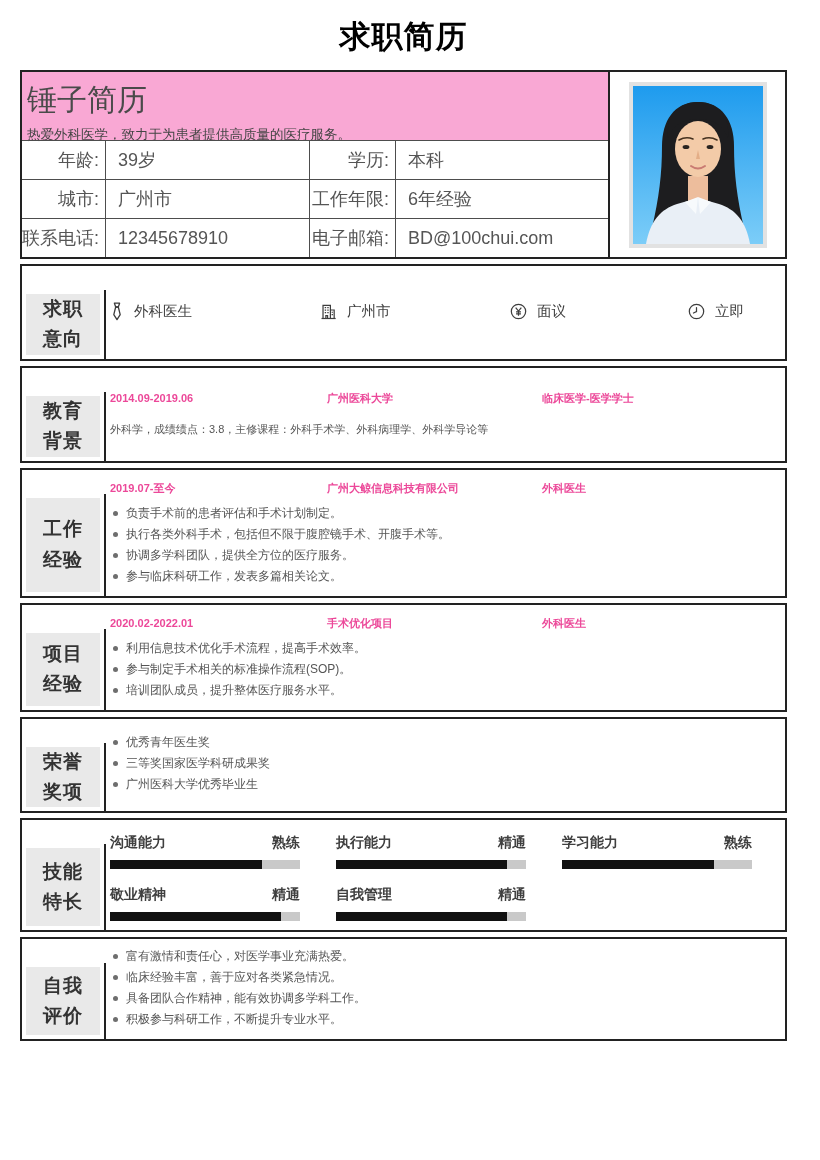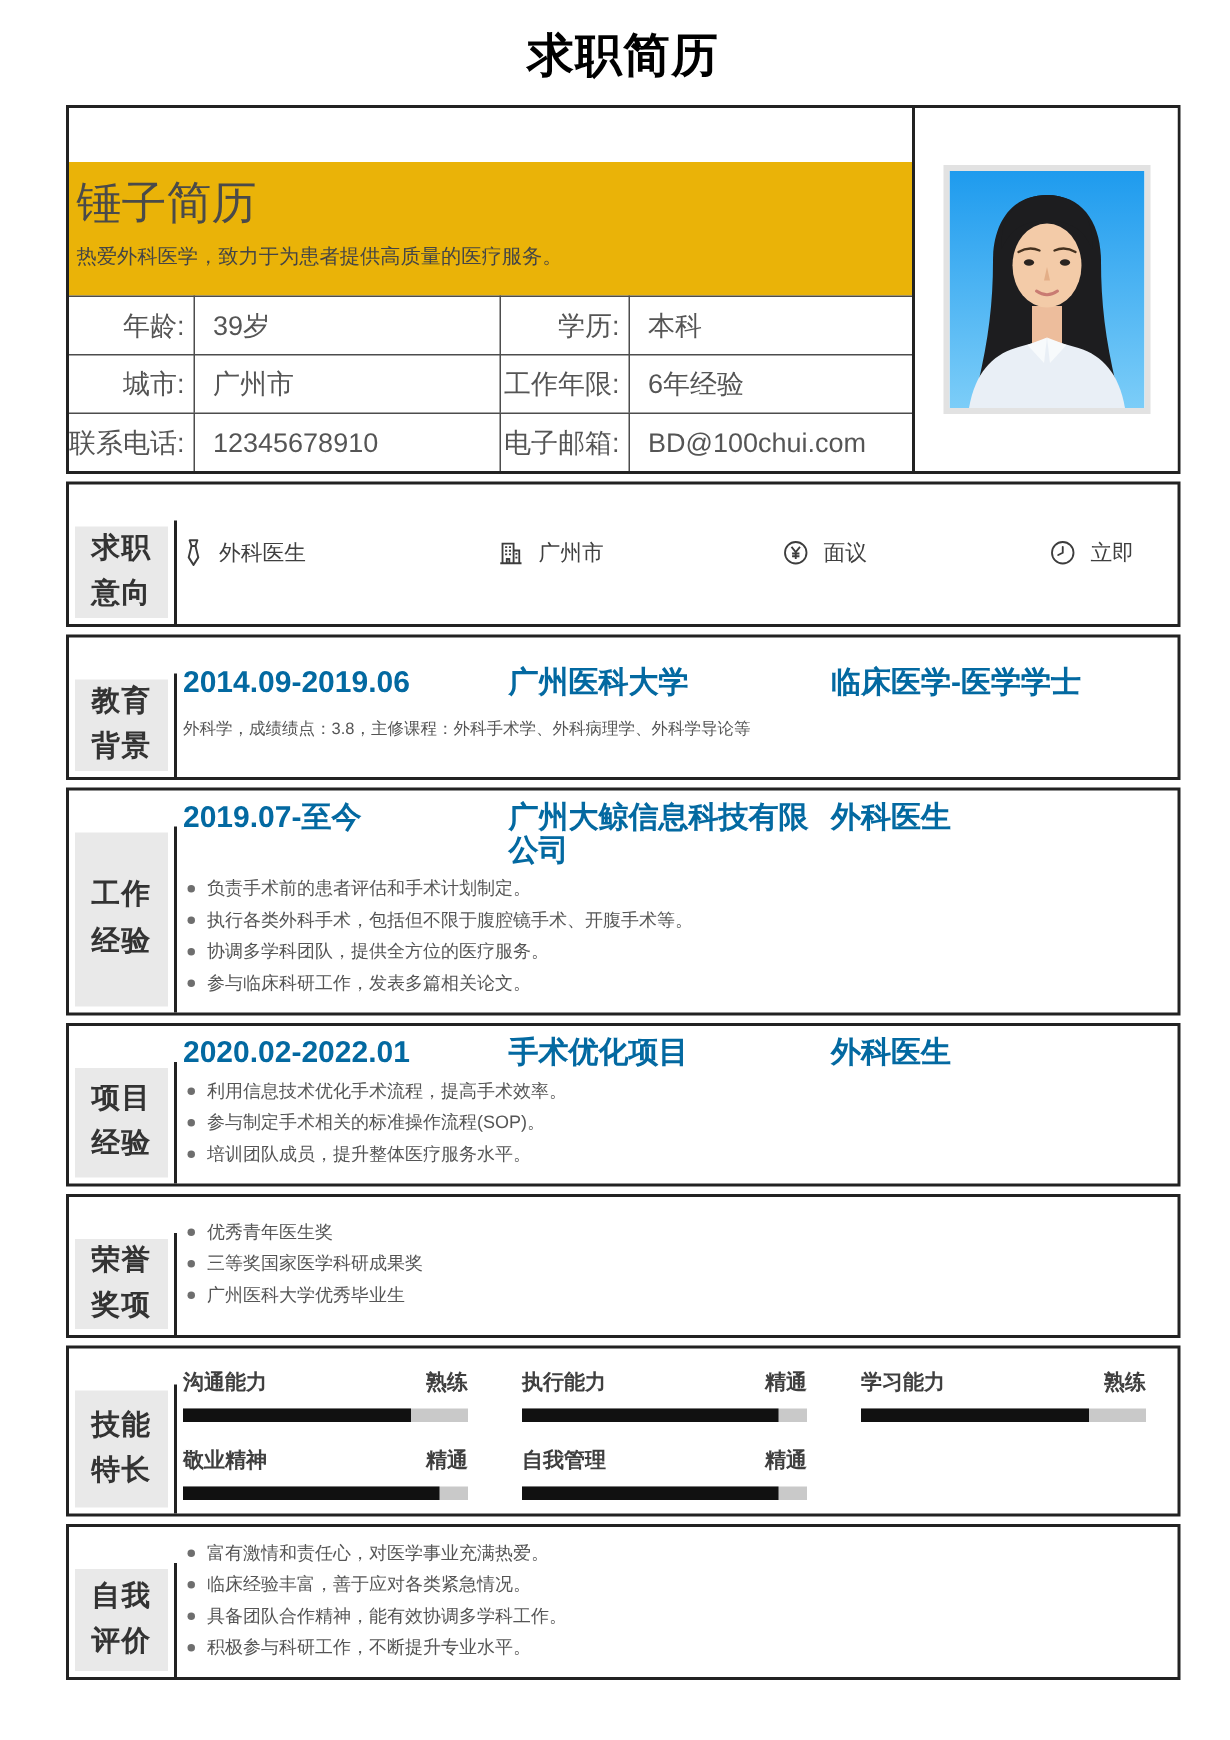--- a/index.html
+++ b/index.html
@@ -2,56 +2,56 @@
 <html><head>
 <meta charset="utf-8">
 <style>
   * { margin:0; padding:0; box-sizing:border-box; }
   html,body { background:#ffffff; }
   body {
     width:820px; height:1160px; overflow:hidden;
     font-family:"Liberation Sans","DejaVu Sans",sans-serif;
     color:#555;
   }
-  .page { padding:16px 33px 0 44px; }
+  .page { padding:16px 33px 0 20px; }
 
   .page-title {
     font-size:31px; font-weight:bold; color:#000;
     text-align:center; line-height:42px; margin-bottom:12px;
     letter-spacing:1px;
   }
 
   
   .top-block { display:flex; border:2px solid #222; margin-bottom:5px; background:#fff; }
   .top-left { flex:1; min-width:0; }
-  .res-header { background:#eab308; height:89px; padding:10px 12px 0 5px;margin-top:36px; }
+  .res-header { background:#f9a8d4; height:68px; padding:10px 12px 0 5px; }
   .res-name { font-size:30px; color:#4a4a4a; line-height:36px; }
   .res-summary { font-size:13.5px; color:#454545; margin-top:8px; }
 
   .info-table { display:grid; grid-template-columns:84px 204px 86px 1fr; }
   .info-cell { height:39px; line-height:38px; font-size:18px; border-top:1px solid #4d4d4d; overflow:hidden; white-space:nowrap; }
   .info-label { text-align:right; padding-right:6px; color:#555; border-right:1px solid #4d4d4d; }
   .info-value { padding-left:12px; color:#555; }
   .info-value.mid { border-right:1px solid #4d4d4d; }
 
   .top-right { width:177px; flex-shrink:0; border-left:2px solid #222; display:flex; align-items:center; justify-content:center; background:#fff; }
   .photo-frame { border:4px solid #e2e2e2; width:138px; height:166px; background:#fff; }
   .photo-frame svg { display:block; }
 
   
   .section { display:flex; border:2px solid #222; margin-bottom:5px; background:#fff; }
-  .sec-label { width:72px; flex-shrink:0; padding:4px; border-right:2px solid #222; display:flex;margin-top:24px; }
+  .sec-label { width:84px; flex-shrink:0; padding:4px; border-right:2px solid #222; display:flex;margin-top:24px; }
   .sec-label-inner {
     background:#e9e9e9; flex:1; display:flex; flex-direction:column;
     align-items:center; justify-content:center;
     font-size:19px; font-weight:bold; color:#333; line-height:1.6; letter-spacing:1px;
   }
   .sec-content { flex:1; min-width:0; padding:7px 14px 9px 4px;border-radius:14px; }
 
-  .head-row { display:grid; grid-template-columns:217px 215px 1fr; font-size:20px; font-weight:bold; color:#0369a1; line-height:22px; margin-bottom:4px; }
+  .head-row { display:grid; grid-template-columns:217px 215px 1fr; font-size:11px; font-weight:bold; color:#ec4899; line-height:22px; margin-bottom:4px; }
   .detail-line { font-size:11px; color:#555; line-height:22px; margin-top:5px; }
 
   ul.bullets { list-style:none; }
   ul.bullets li { position:relative; padding-left:16px; font-size:12px; color:#555; line-height:21px; }
   ul.bullets li::before {
     content:""; position:absolute; left:3px; top:8px;
     width:5px; height:5px; background:#6e6e6e; border-radius:50%;
   }
 
   

